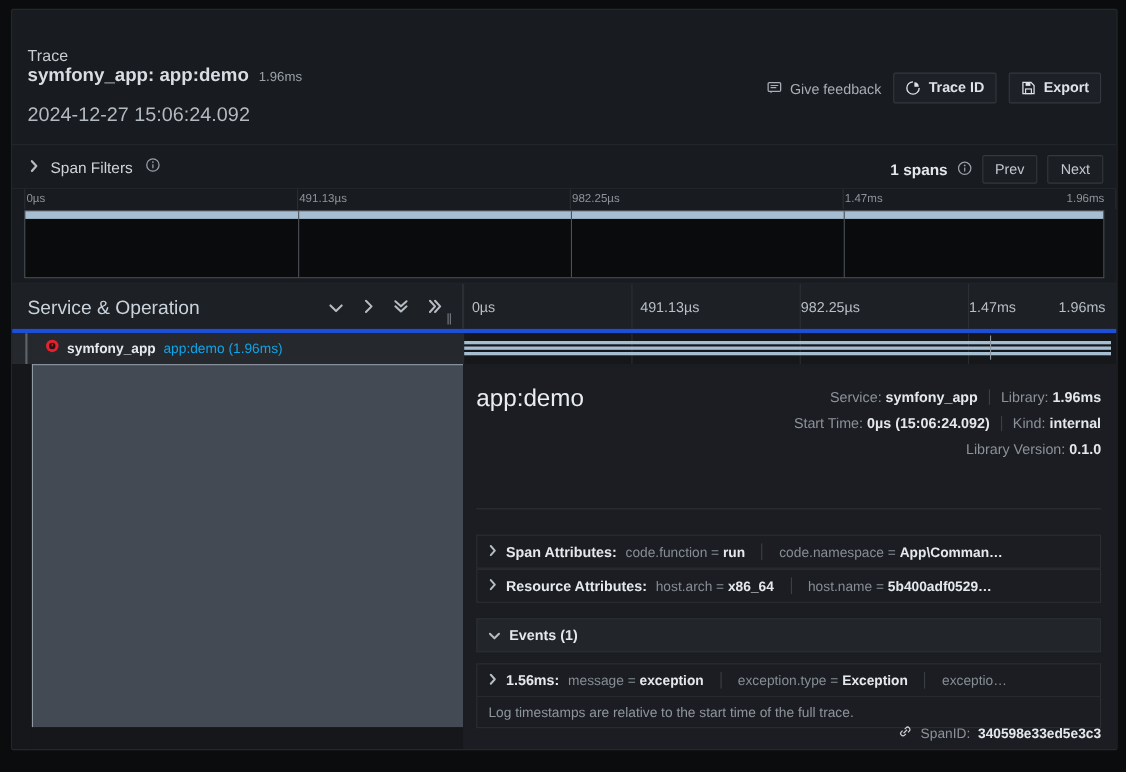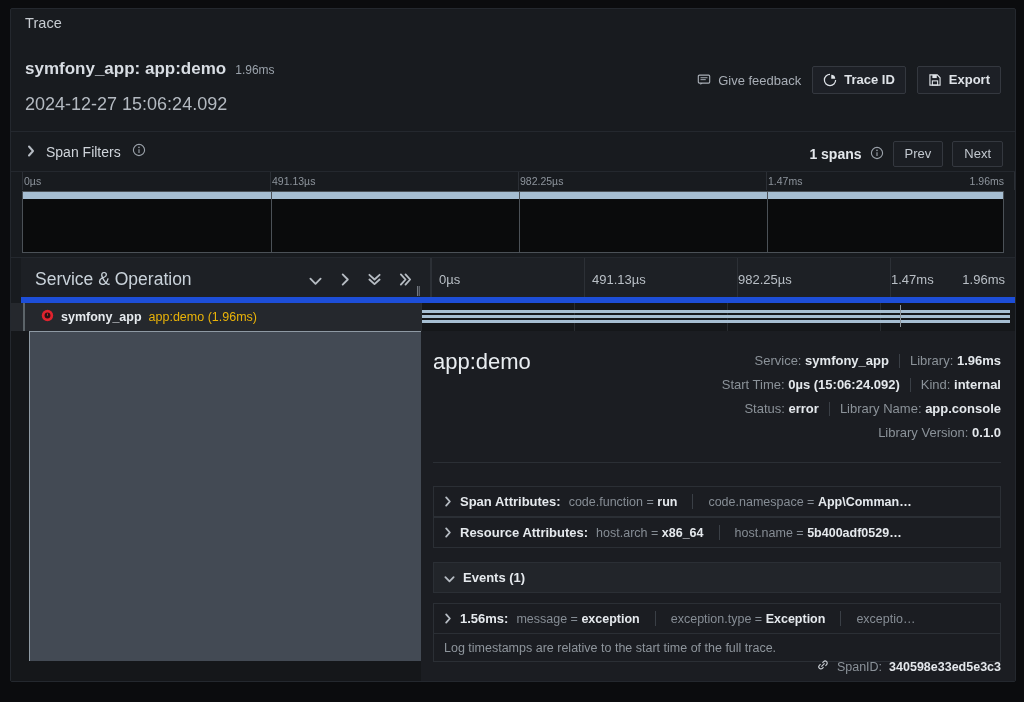--- a/index.html
+++ b/index.html
@@ -14,21 +14,21 @@
     left: 10px; top: 8px;
     width: 1006px; height: 674px;
     background: #181b1f;
     border: 1px solid #24282e;
     border-radius: 2px;
     overflow: hidden;
   }
 
   
   .hdr-label {
-    position: absolute; left: 14px; top: 6px;
+    position: absolute; left: 14px; top: 34px;
     font-size: 14.5px; color: #c7ccd1; letter-spacing: .1px;
   }
   .title-row {
     position: absolute; left: 14px; top: 50px;
     display: flex; align-items: baseline; gap: 9px;
   }
   .title-main { font-size: 17px; color: #d8dde3; font-weight: 700; }
   .title-dur { font-size: 12px; color: #9aa2ab; }
   .title-ts {
     position: absolute; left: 14px; top: 85px;
@@ -98,22 +98,21 @@
   .mm-bar {
     position: absolute; left: 0; right: 0; top: 0; height: 7px;
     background: #a6bed2;
   }
   .mm-div { position: absolute; top: 0; bottom: 0; width: 1px; background: #4b5157; }
 
   
   .thead {
     position: absolute; left: 0; top: 249px; right: 0; height: 45px;
     background: #1d2025;
-    border-bottom: 6px solid #1d4ed8;
-    margin-left: 10px;
+    border-bottom: 4px solid #1d4ed8;
   }
   .thead-left {
     position: absolute; left: 0; top: 0; width: 410px; height: 100%;
     border-right: 1px solid #2c3036;
   }
   .svc-title {
     position: absolute; left: 14px; top: 11px;
     font-size: 17.5px; color: #c9d2da; font-weight: 400;
   }
   .svc-ctrls {
@@ -145,21 +144,21 @@
     display: flex; align-items: center; gap: 7px;
     background: #25282d;
     padding-left: 12px;
   }
   .tick-marker {
     position: absolute; left: 12px; top: 0; bottom: 0; width: 2px;
     background: #5c6469;
   }
   .err-icon { display: block; flex: 0 0 auto; }
   .span-svc { font-size: 12.5px; color: #e6eaee; font-weight: 700; }
-  .span-op { font-size: 12.5px; color: #eab308; }
+  .span-op { font-size: 12.5px; color: #0ea5e9; }
   .span-bar-area {
     position: absolute; left: 410px; top: 0; right: 0; height: 100%;
     background: #15171a;
   }
   .sba-vline { position: absolute; top: 0; bottom: 0; width: 1px; background: #282c31; }
   .span-bar-2 {
     position: absolute; left: 1px; right: 5px; top: 7px; height: 13px;
   }
   .span-bar-2 .b { position: absolute; left: 0; right: 0; height: 3px; background: #a6bed2; }
   .event-mark {
@@ -414,25 +413,20 @@
             <span>Service:</span>&nbsp;<b>symfony_app</b>
             <span class="sep"></span>
             <span>Library:</span>&nbsp;<b>1.96ms</b>
           </div>
           <div class="row">
             <span>Start Time:</span>&nbsp;<b>0µs (15:06:24.092)</b>
             <span class="sep"></span>
             <span>Kind:</span>&nbsp;<b>internal</b>
           </div>
           <div class="row">
-            <span>Status:</span>&nbsp;<b>error</b>
-            <span class="sep"></span>
-            <span>Library Name:</span>&nbsp;<b>app.console</b>
-          </div>
-          <div class="row">
             <span>Library Version:</span>&nbsp;<b>0.1.0</b>
           </div>
         </div>
         <div class="d-rule"></div>
       </div>
 
       <div class="acc" style="top:155px">
         <span>
           <svg width="8" height="11" viewBox="0 0 8 12">
               <path class="chev" d="M2 1.5 L6 6 L2 10.5"></path>

